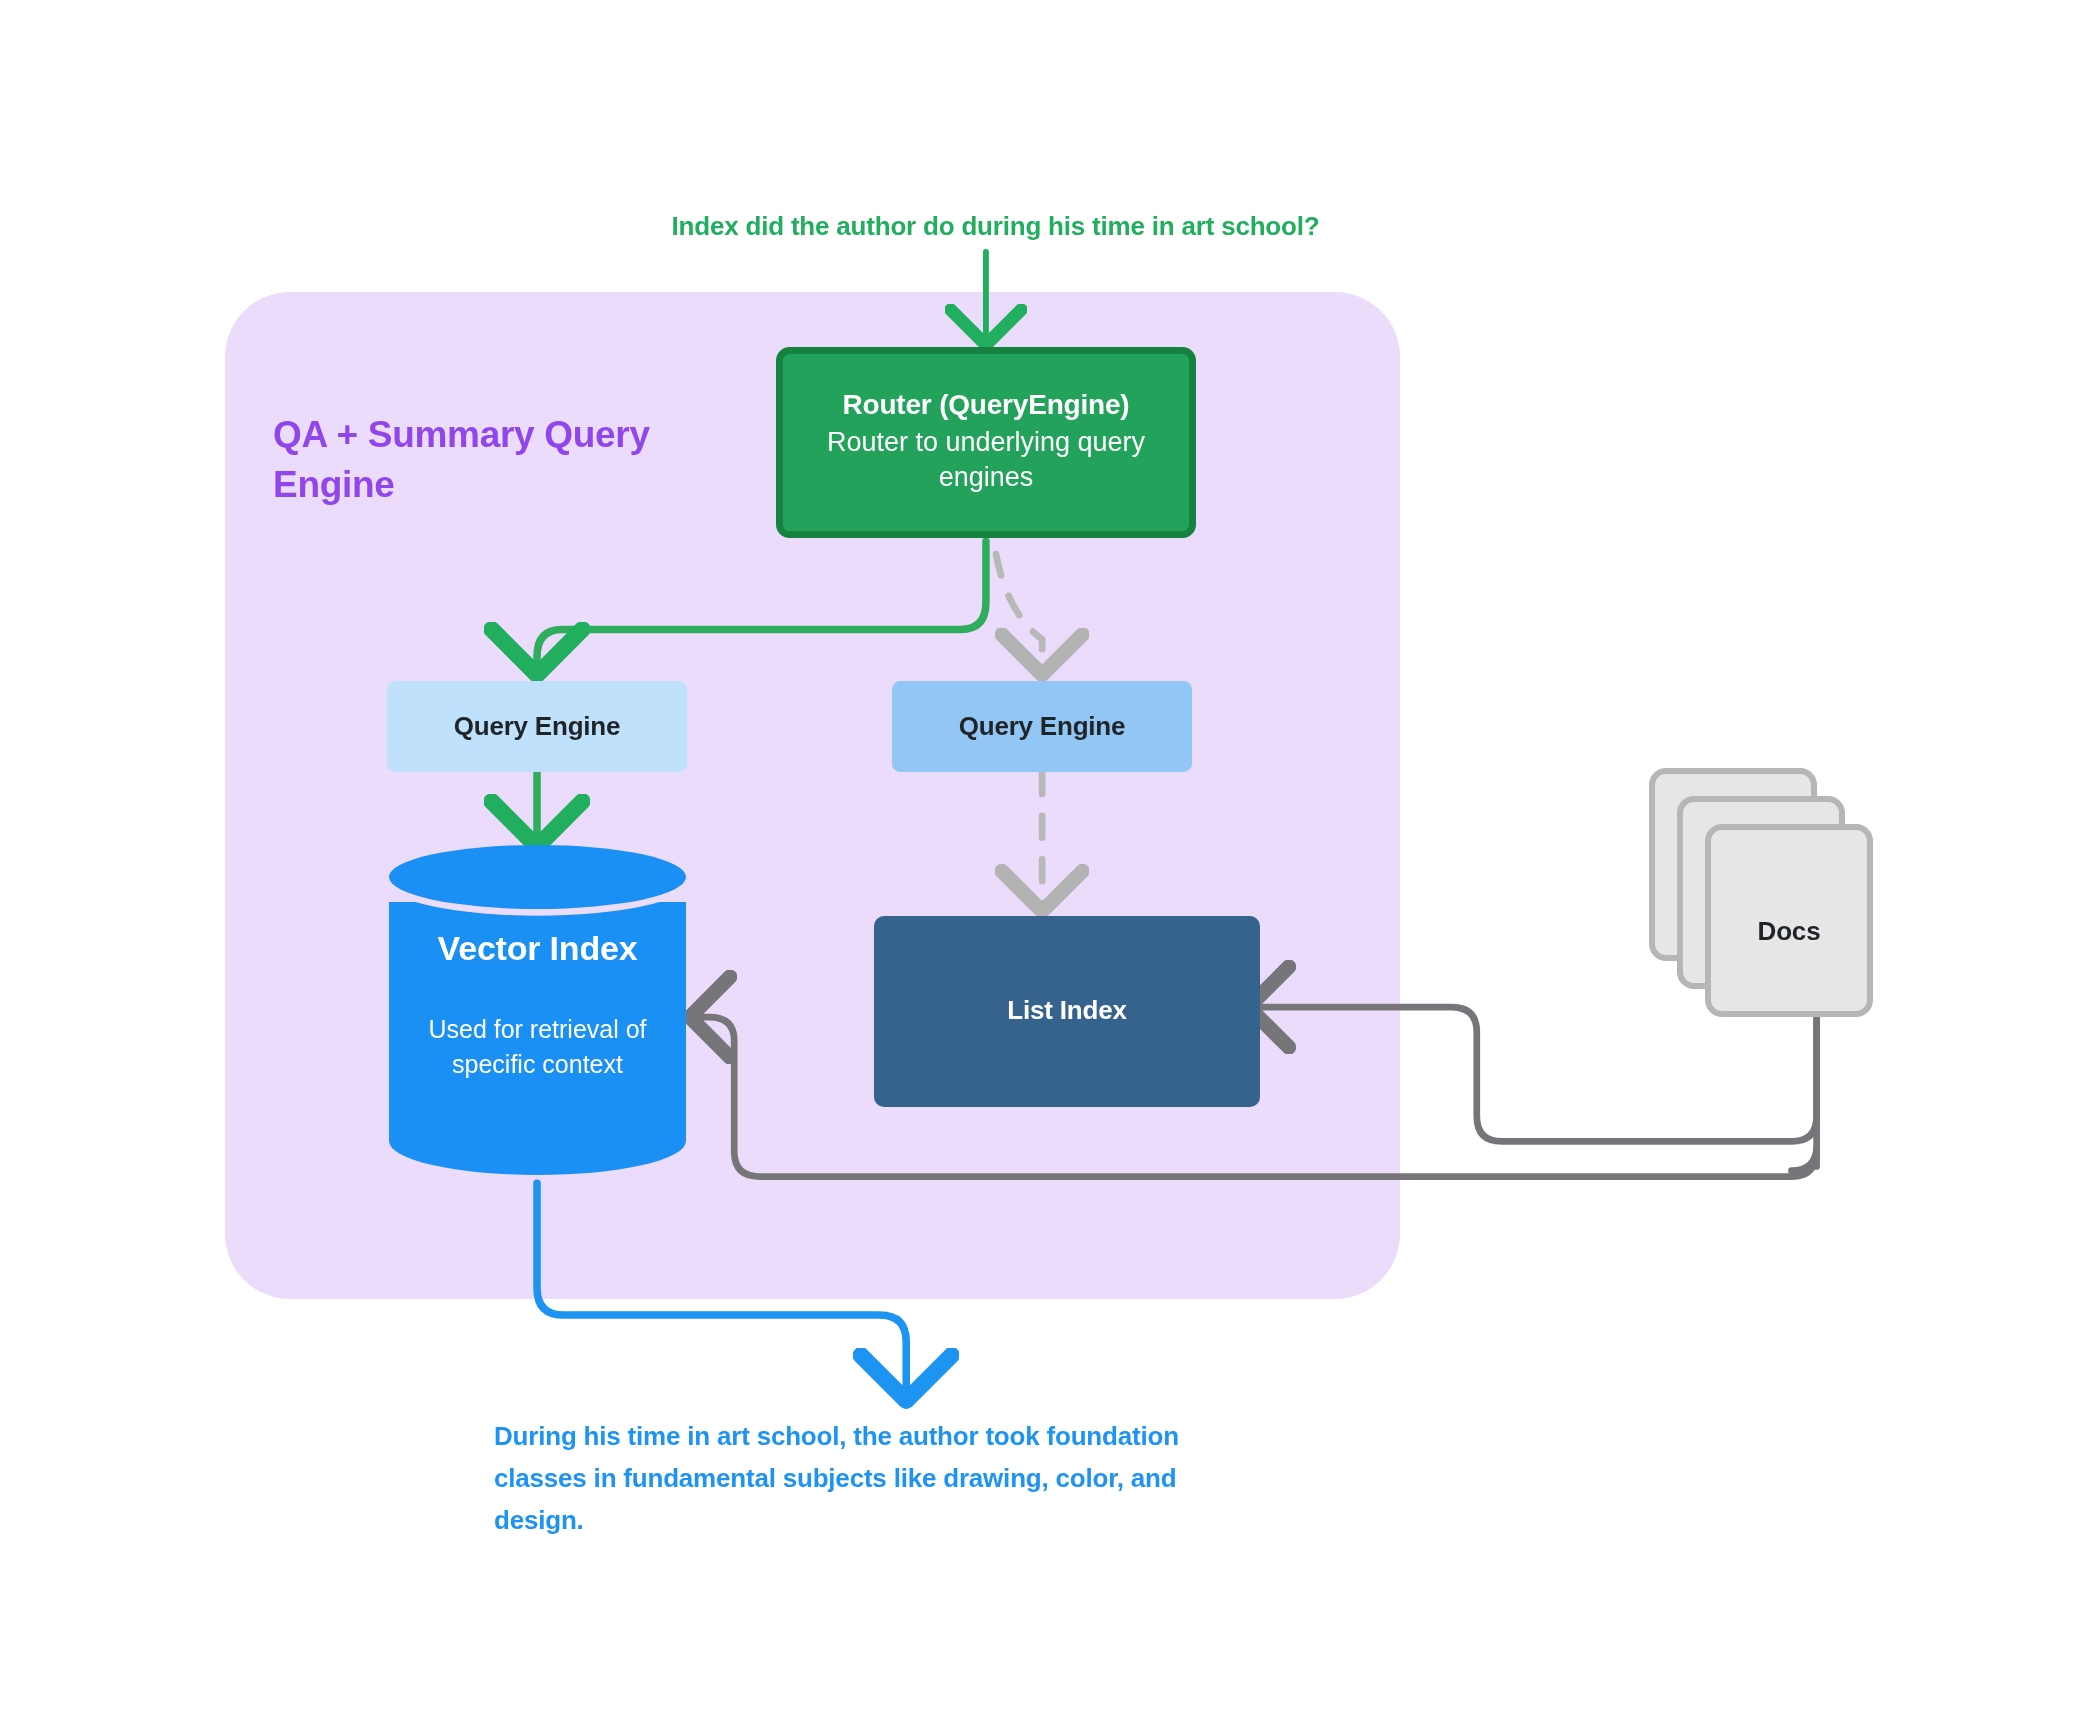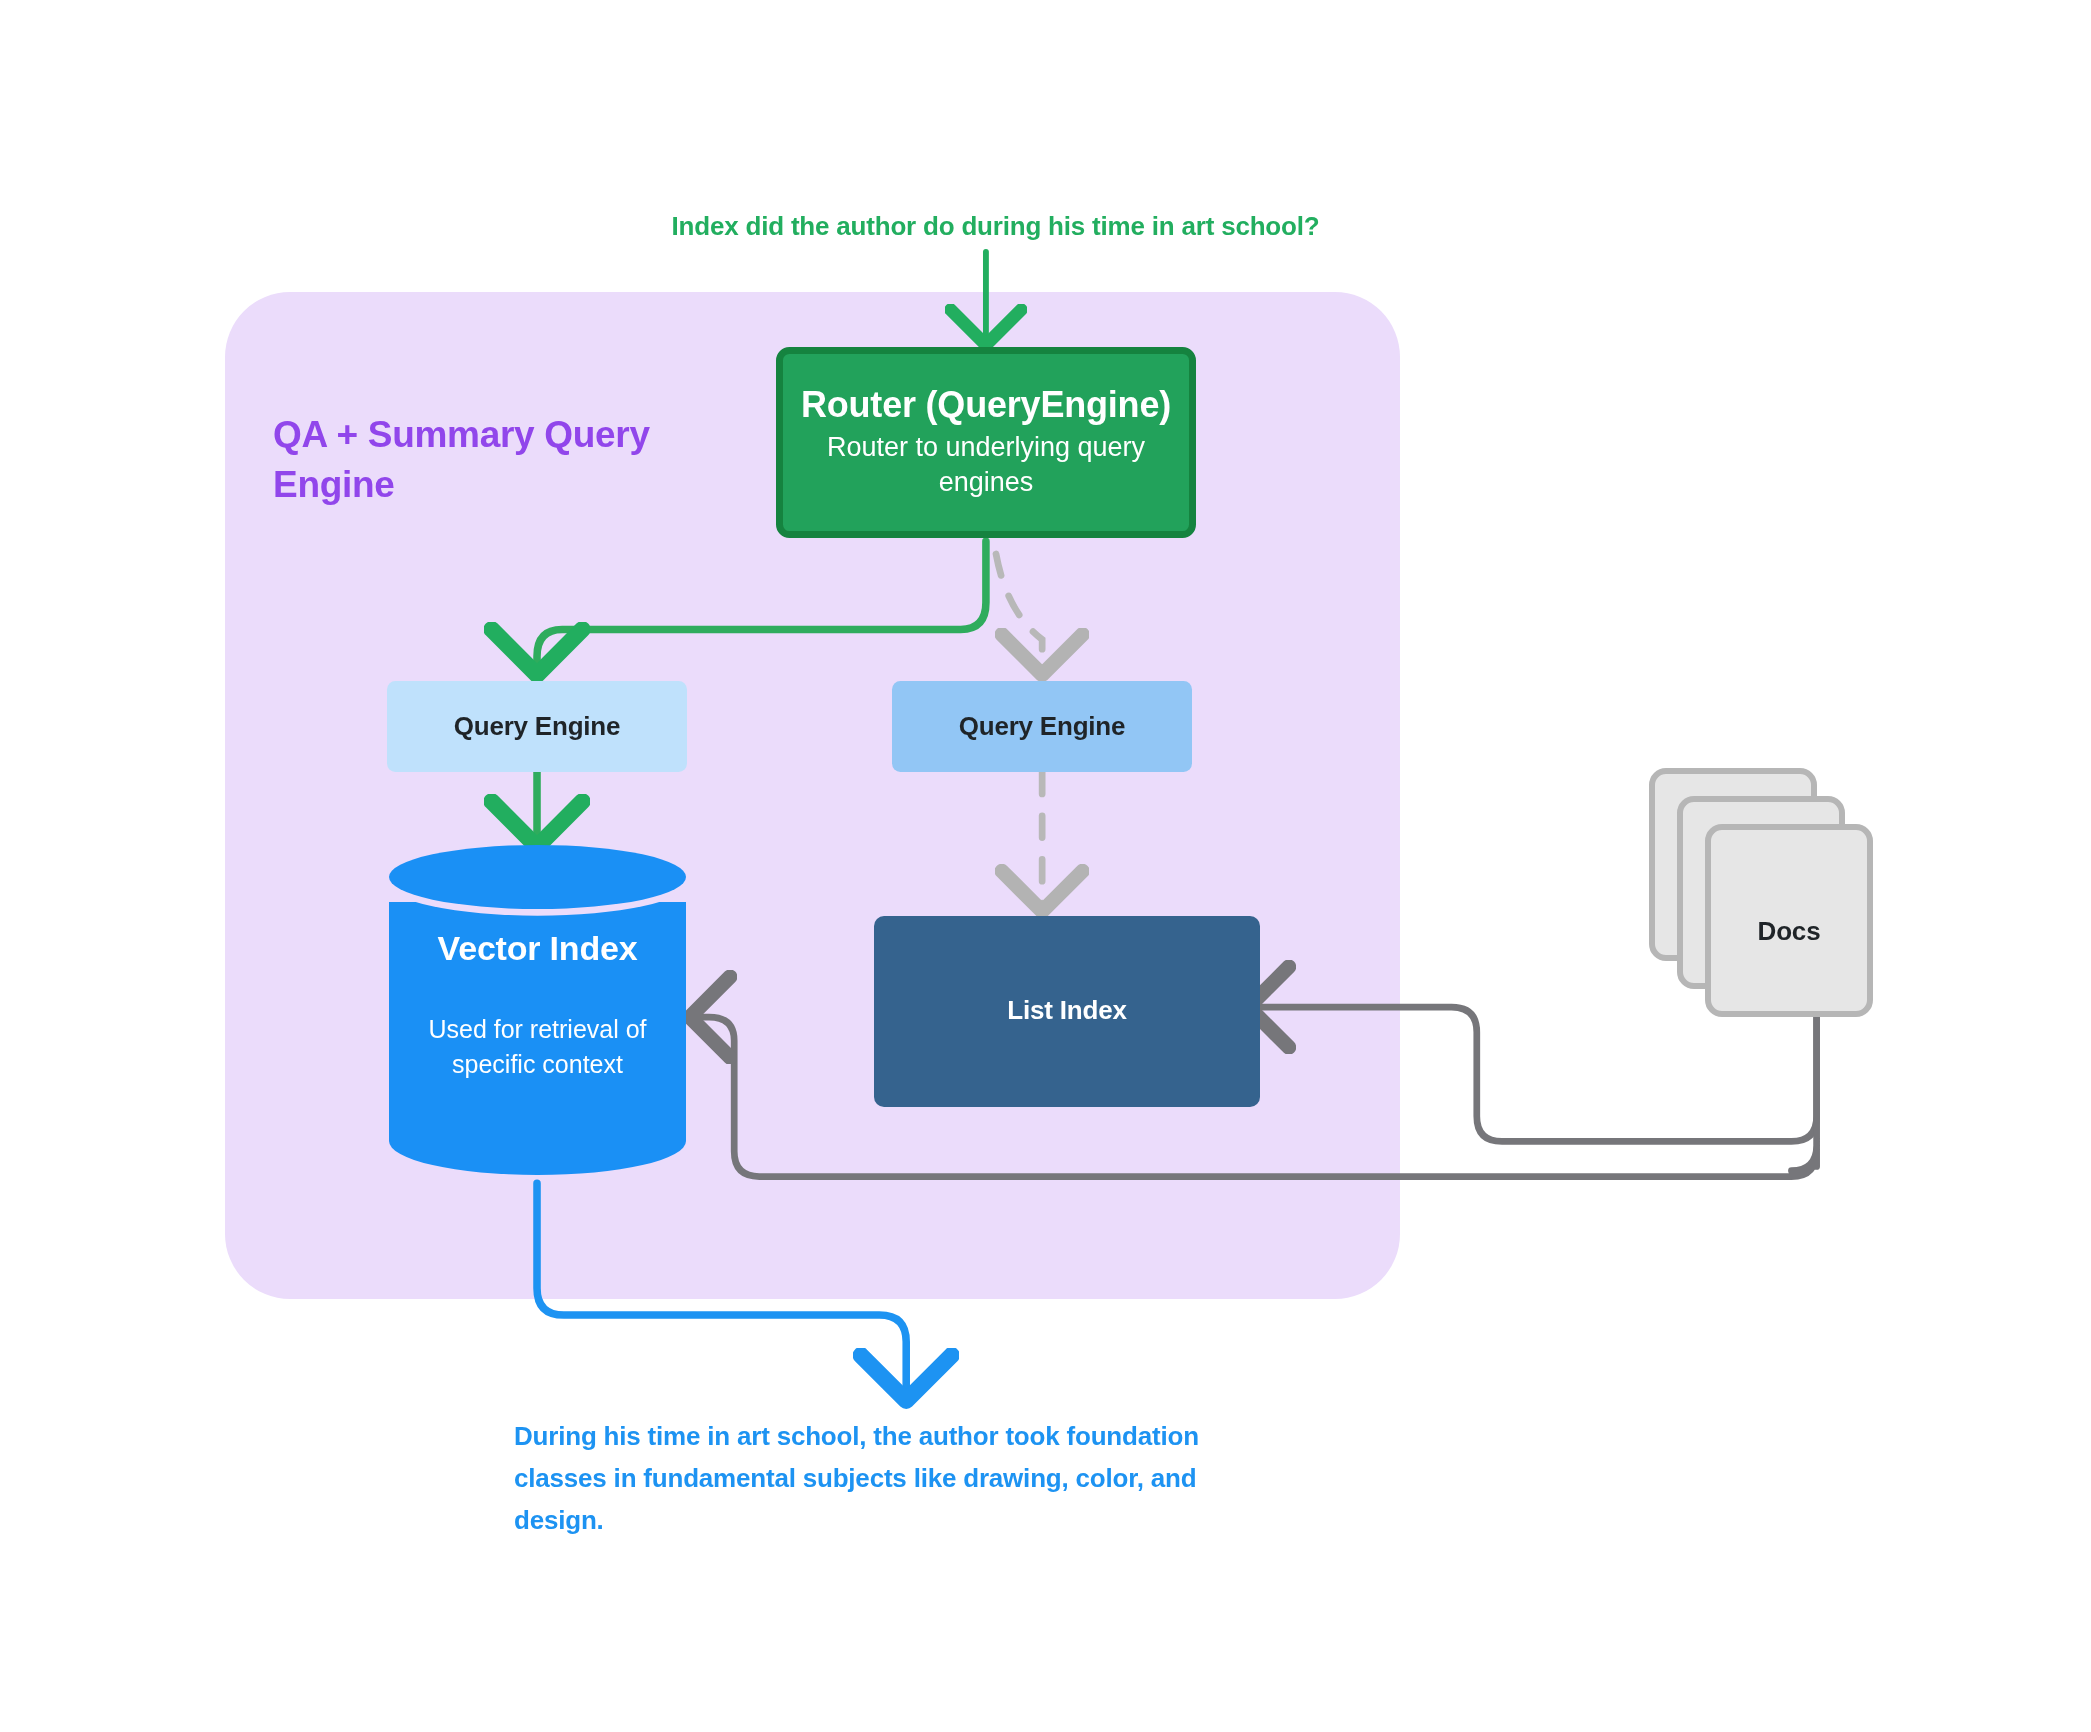--- a/index.html
+++ b/index.html
@@ -55,21 +55,21 @@
     top: 211px;
     width: 705px;
     text-align: center;
     color: #22AE5F;
     font-size: 26px;
     font-weight: bold;
     letter-spacing: -0.2px;
   }
   .answer {
     position: absolute;
-    left: 514px;
+    left: 494px;
     top: 1415px;
     width: 755px;
     color: #1D93F2;
     font-size: 26px;
     font-weight: bold;
     line-height: 1.62;
     letter-spacing: -0.2px;
   }
 
   
@@ -84,21 +84,21 @@
     border-radius: 13.4px;
     box-sizing: border-box;
     display: flex;
     flex-direction: column;
     align-items: center;
     justify-content: center;
     color: #ffffff;
     text-align: center;
   }
   .router .t1 {
-    font-size: 36px;
+    font-size: 28px;
     font-weight: bold;
     letter-spacing: -0.2px;
     margin-bottom: 3.4px;
   }
   .router .t2 {
     font-size: 27px;
     line-height: 1.32;
     width: 84%;
   }
 

